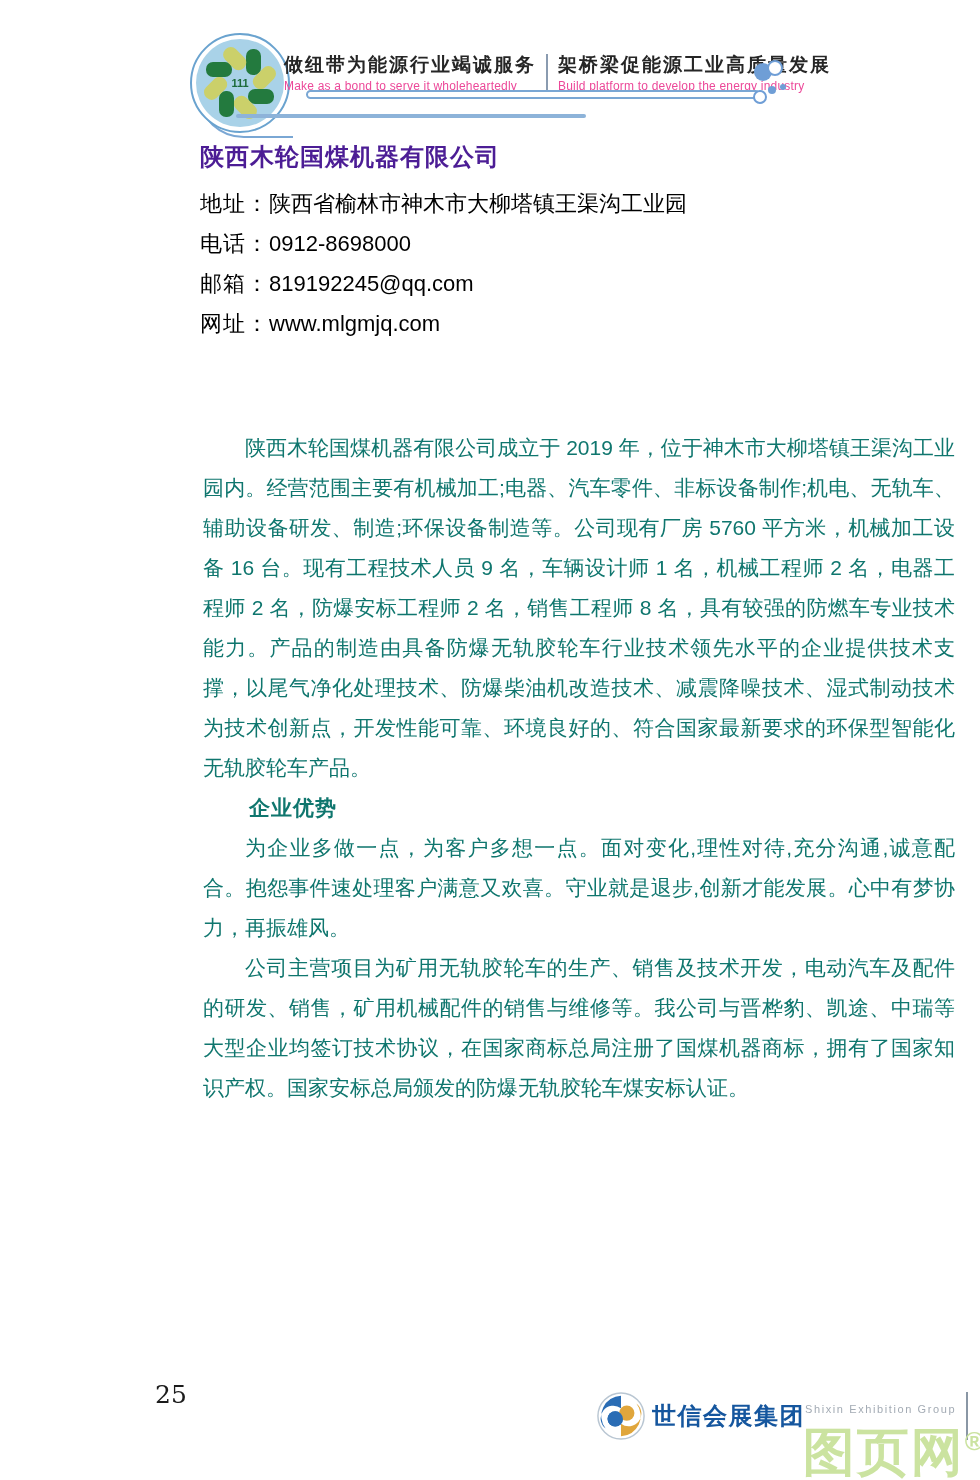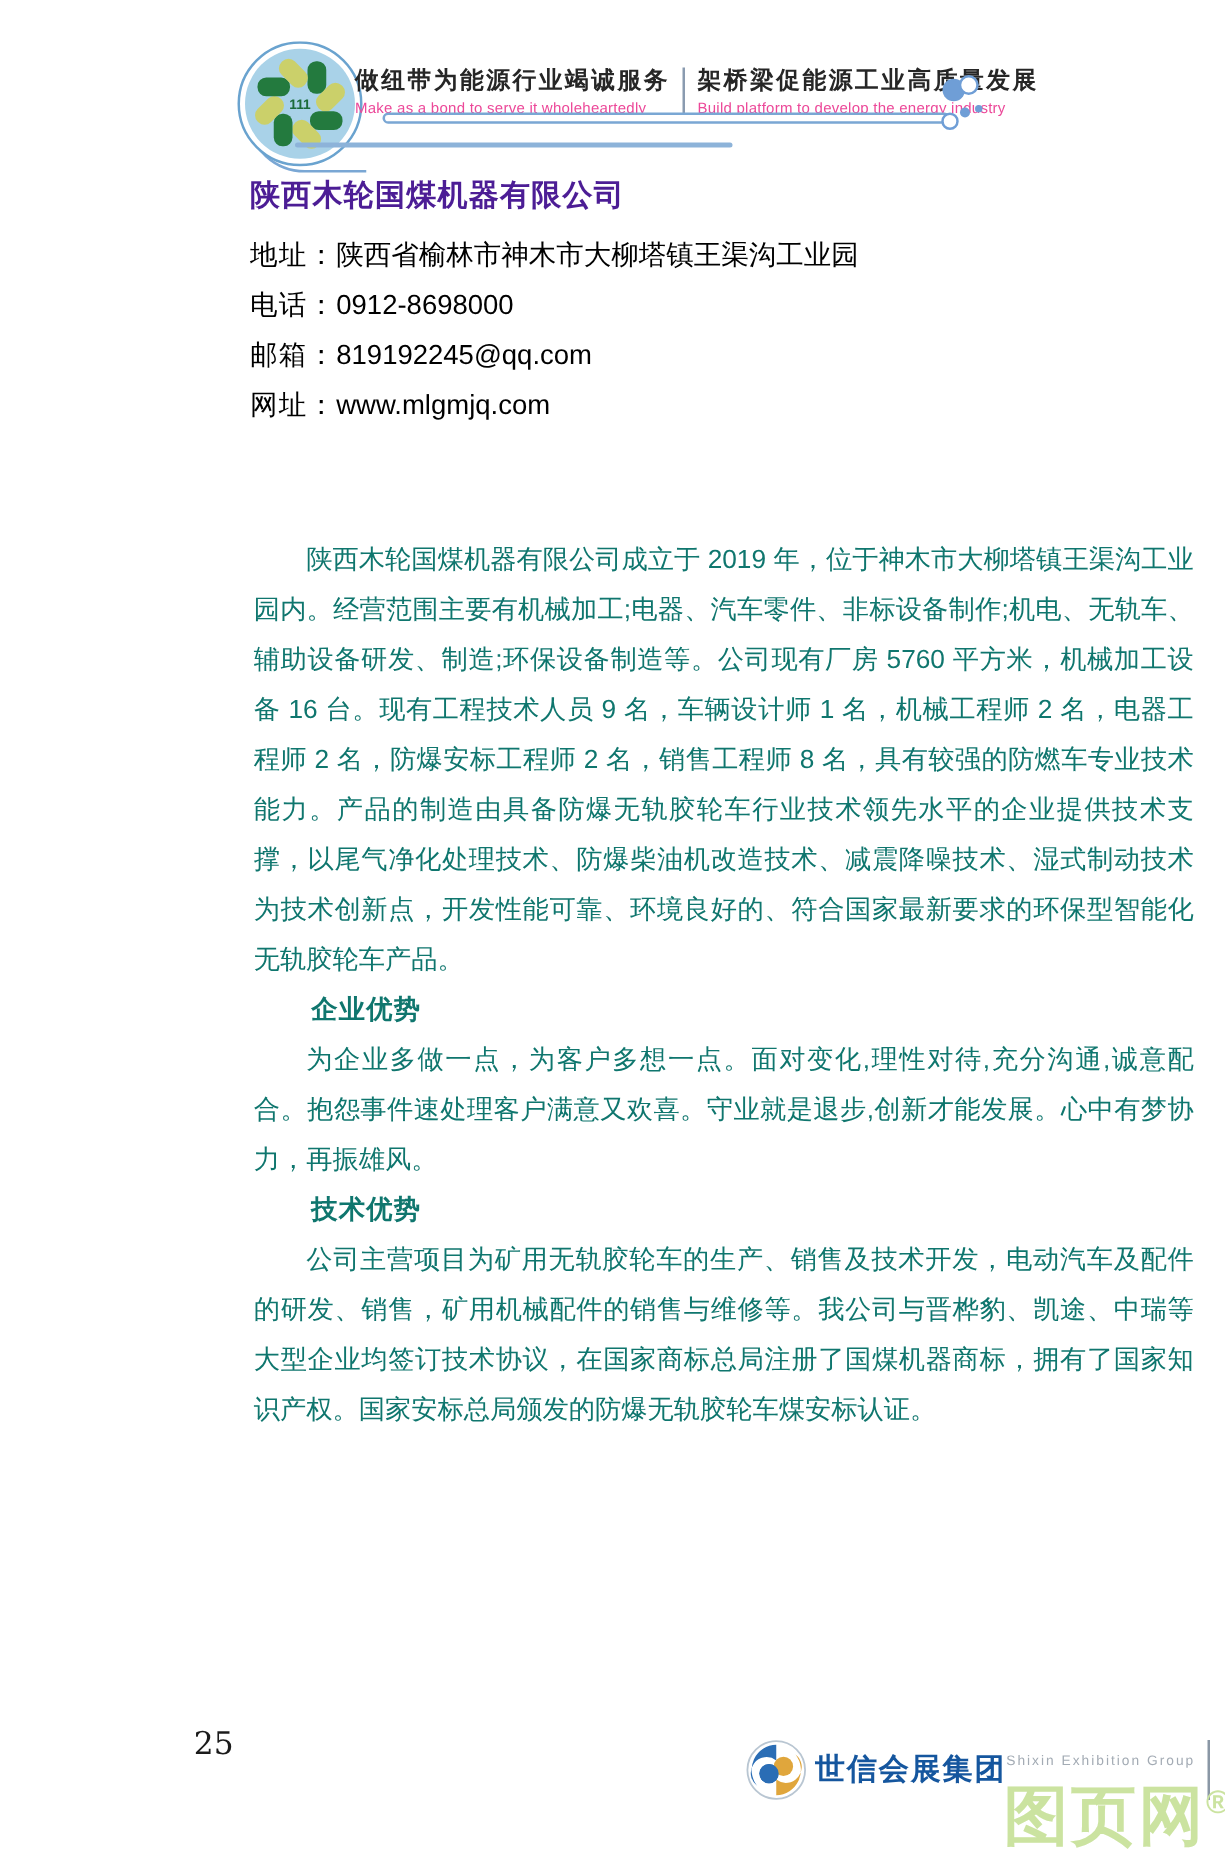--- a/index.html
+++ b/index.html
@@ -131,21 +131,20 @@
     </div>
     <div class="contact-row">
       <span class="lab">网址：</span><span>www.mlgmjq.com</span>
     </div>
   </div>
 
   <div class="bodytext">
     <p>陕西木轮国煤机器有限公司成立于 2019 年，位于神木市大柳塔镇王渠沟工业园内。经营范围主要有机械加工;电器、汽车零件、非标设备制作;机电、无轨车、辅助设备研发、制造;环保设备制造等。公司现有厂房 5760 平方米，机械加工设备 16 台。现有工程技术人员 9 名，车辆设计师 1 名，机械工程师 2 名，电器工程师 2 名，防爆安标工程师 2 名，销售工程师 8 名，具有较强的防燃车专业技术能力。产品的制造由具备防爆无轨胶轮车行业技术领先水平的企业提供技术支撑，以尾气净化处理技术、防爆柴油机改造技术、减震降噪技术、湿式制动技术为技术创新点，开发性能可靠、环境良好的、符合国家最新要求的环保型智能化无轨胶轮车产品。</p>
     <div class="sec-heading">企业优势</div>
     <p>为企业多做一点，为客户多想一点。面对变化,理性对待,充分沟通,诚意配合。抱怨事件速处理客户满意又欢喜。守业就是退步,创新才能发展。心中有梦协力，再振雄风。</p>
-    <div class="sec-heading">技术优势</div>
     <p>公司主营项目为矿用无轨胶轮车的生产、销售及技术开发，电动汽车及配件的研发、销售，矿用机械配件的销售与维修等。我公司与晋桦豹、凯途、中瑞等大型企业均签订技术协议，在国家商标总局注册了国煤机器商标，拥有了国家知识产权。国家安标总局颁发的防爆无轨胶轮车煤安标认证。</p>
   </div>
 
   <div class="page-number">25</div>
 
   <div class="footer-brand">
     <svg class="fb-logo" viewBox="0 0 52 54">
       <circle cx="26" cy="27" r="24" fill="#ffffff" stroke="#b9c6d2" stroke-width="1.5"></circle>
       <path d="M26 6 A21 21 0 0 0 10 40 A13 13 0 0 1 26 19 Z" fill="#2a6db5"></path>
       <path d="M26 48 A21 21 0 0 0 42 14 A13 13 0 0 1 26 35 Z" fill="#e0a63c"></path>

